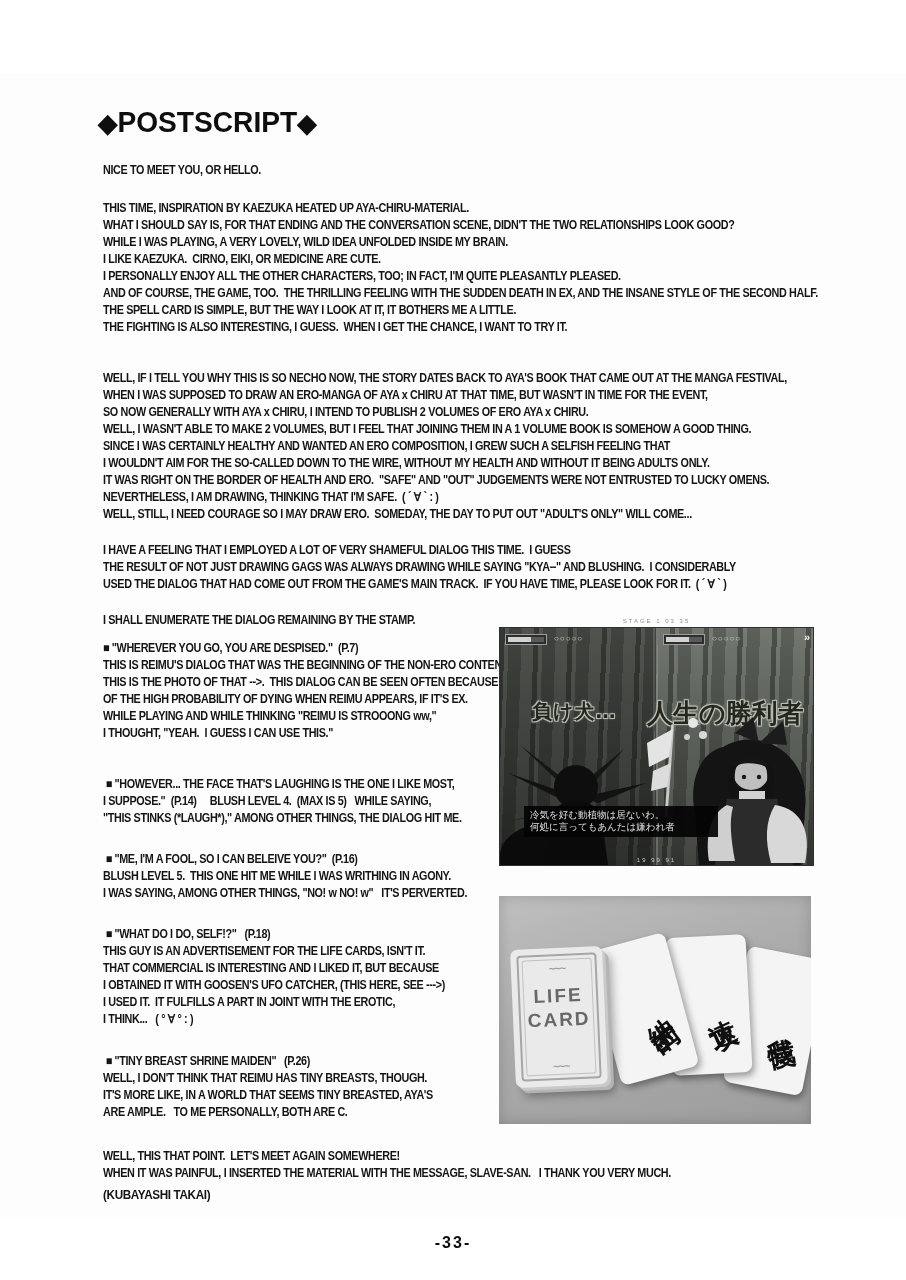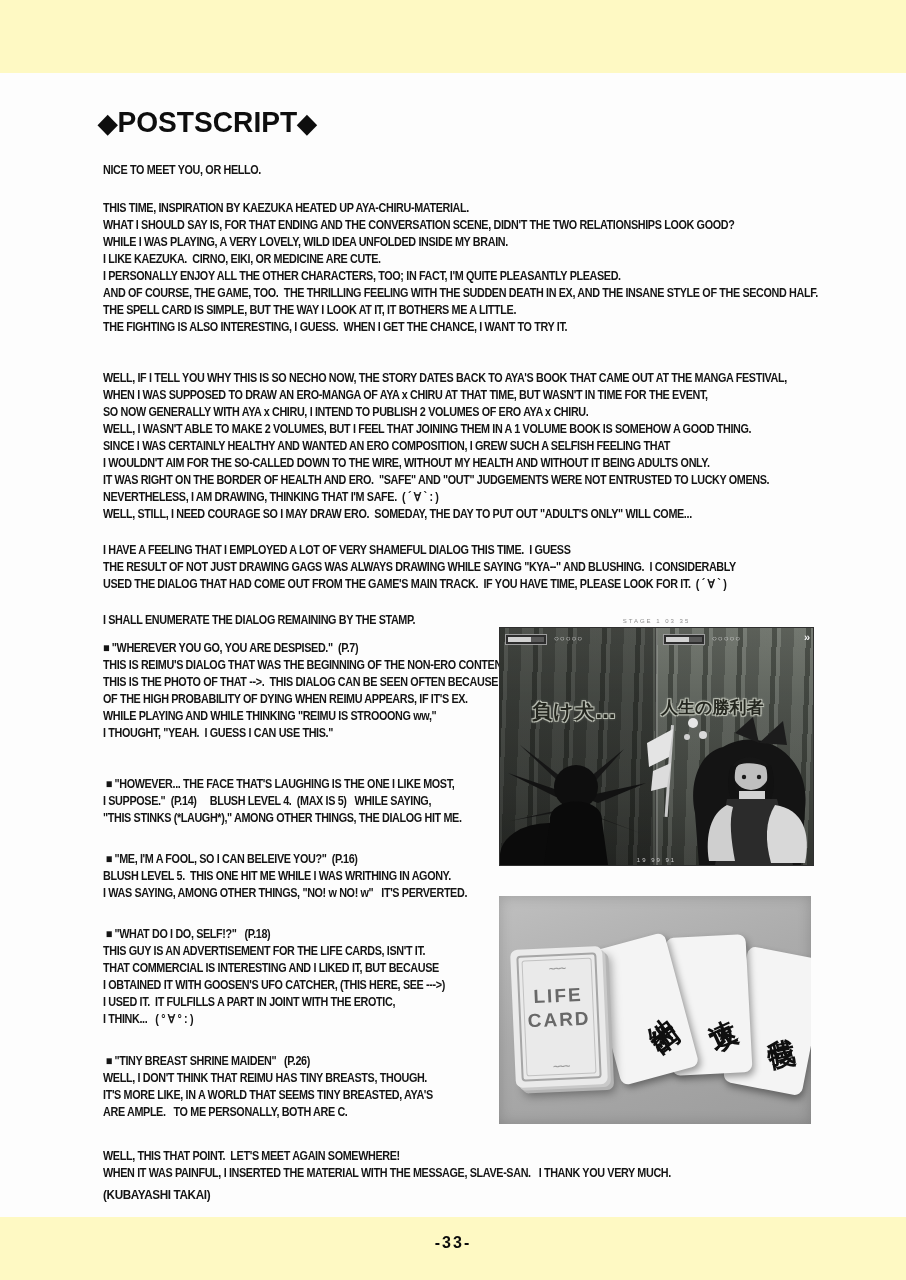--- a/index.html
+++ b/index.html
@@ -1,17 +1,17 @@
 <!DOCTYPE html>
 <html><head>
 <meta charset="utf-8">
 <style>
   * { margin:0; padding:0; box-sizing:border-box; }
   html,body { background:#6e6e6e; }
-  .canvas { position:relative; width:906px; height:1280px; background:#fef9c3;
+  .canvas { position:relative; width:906px; height:1280px; background:#ffffff;
             font-family:"Liberation Sans",sans-serif; overflow:hidden; }
   .page { position:absolute; left:0; top:73px; width:906px; height:1144px; background:#fdfdfd; }
 
   .title { position:absolute; left:98px; top:106px; font-weight:700; font-size:29px; color:#0e0e0e;
            white-space:pre; transform:scaleX(0.97); transform-origin:0 0; }
   .title .dia { font-size:26px; }
 
   .txt { position:absolute; left:103px; color:#141414; font-weight:700; font-size:12px; line-height:17px;
          letter-spacing:-0.4px; white-space:pre; transform:scaleX(0.9); transform-origin:0 0; }
 
@@ -34,21 +34,21 @@
              background:rgba(225,225,225,.22); border-left:1px solid rgba(0,0,0,.45); }
   .hud-box { position:absolute; top:6px; width:42px; height:11px; background:#2d2d2d; border:1px solid #9d9d9d; }
   .hud-box i { display:block; margin:2px; height:5px; background:linear-gradient(90deg,#d2d2d2 65%,#5a5a5a 65%); }
   .hud-l { left:5px; } .hud-r { left:163px; }
   .hud-circ { position:absolute; top:6px; font-size:8px; color:#d6d6d6; letter-spacing:1px; }
   .circ-l { left:54px; } .circ-r { left:212px; }
   .hud-corner { position:absolute; right:3px; top:3px; color:#f4f4f4; font-size:11px; font-weight:700; }
   .cap { position:absolute; font-weight:700; color:#24261f; font-family:"DejaVu Sans",sans-serif;
          text-shadow:-1px -1px 0 #b9bdb2, 1px -1px 0 #b9bdb2, -1px 1px 0 #b9bdb2, 1px 1px 0 #b9bdb2, 0 0 3px #d8dcd1; }
   .cap-lose { left:32px; top:70px; font-size:20px; letter-spacing:1px; }
-  .cap-win  { left:161px; top:68px; font-size:17px; }
+  .cap-win  { left:147px; top:68px; font-size:26px; }
   .char-left  { position:absolute; left:2px; bottom:0; }
   .char-right { position:absolute; right:0; bottom:0; }
   .blob { position:absolute; left:0; bottom:0; width:102px; height:42px; background:#0b0b0b;
           border-radius:55% 60% 0 0 / 90% 70% 0 0; }
   .dlg { position:absolute; left:24px; top:178px; width:194px; background:rgba(4,4,4,.93); padding:3px 6px 4px; }
   .dlg div { color:#e0e0e0; font-size:9.5px; line-height:12px; white-space:nowrap;
              font-family:"DejaVu Sans",sans-serif; overflow:hidden; }
   .shot-nums { position:absolute; left:0; bottom:2px; width:100%; text-align:center; font-size:6px;
                color:#cdcdcd; letter-spacing:2px; }
 
@@ -179,20 +179,24 @@
         <path d="M96,52 C92,66 92,76 96,86 L103,84 C99,74 99,62 101,54 Z" fill="#121212"></path>
         <path d="M136,52 C140,66 140,76 136,86 L129,84 C133,74 133,62 131,54 Z" fill="#121212"></path>
         <circle cx="109" cy="64" r="2.2" fill="#1a1a1a"></circle>
         <circle cx="124" cy="64" r="2.2" fill="#1a1a1a"></circle>
         <rect x="104" y="78" width="26" height="9" fill="#d2d2d2"></rect>
         <path d="M92,86 L142,86 L158,152 L80,152 Z" fill="#2b2b2b"></path>
         <path d="M140,92 C168,96 176,120 170,150 L136,150 C130,128 130,108 140,92 Z" fill="#d8d8d8"></path>
         <path d="M92,92 C76,100 70,122 74,148 L100,148 C96,126 94,108 98,94 Z" fill="#cfcfcf"></path>
       </svg>
 
+      <div class="dlg">
+        <div>冷気を好む動植物は居ないわ。</div>
+        <div>何処に言ってもあんたは嫌われ者</div>
+      </div>
       <div class="shot-nums">19  99 91</div>
     </div>
   </div>
 
   <div class="photo">
     <div class="deck">
       <div class="deck-frame"></div>
       <div class="orn orn-t">~~~</div>
       <div class="deck-text"><span>LIFE</span><br><span>CARD</span></div>
       <div class="orn orn-b">~~~</div>

